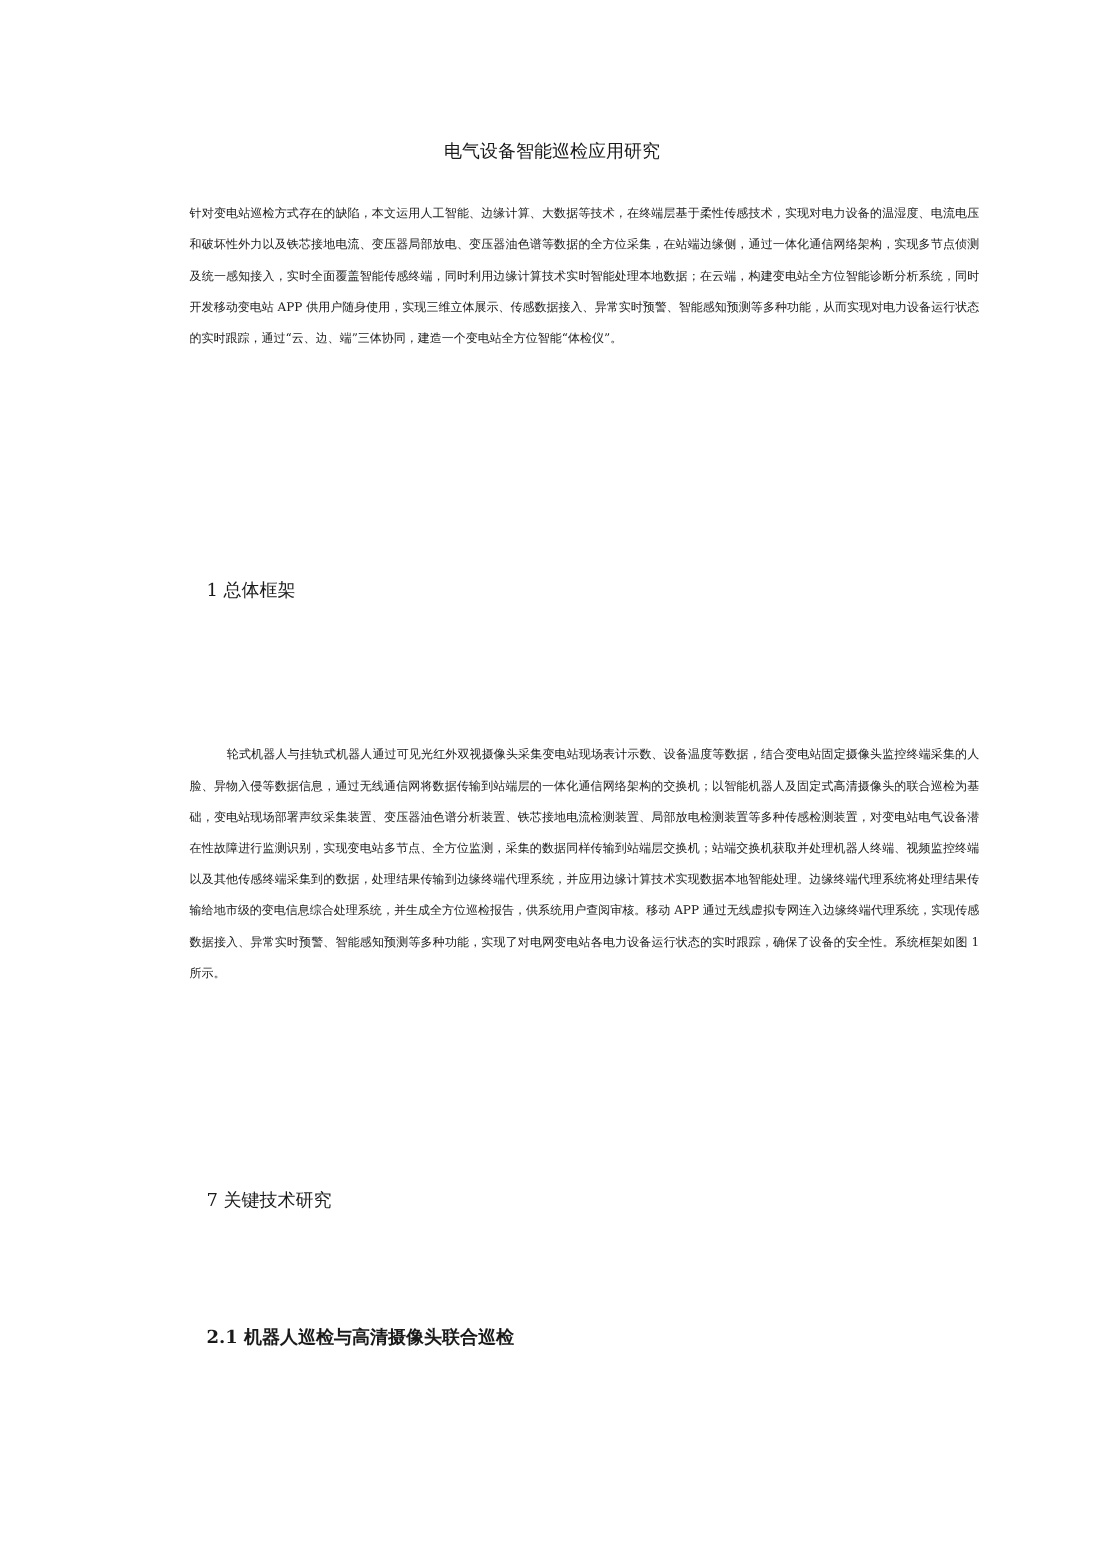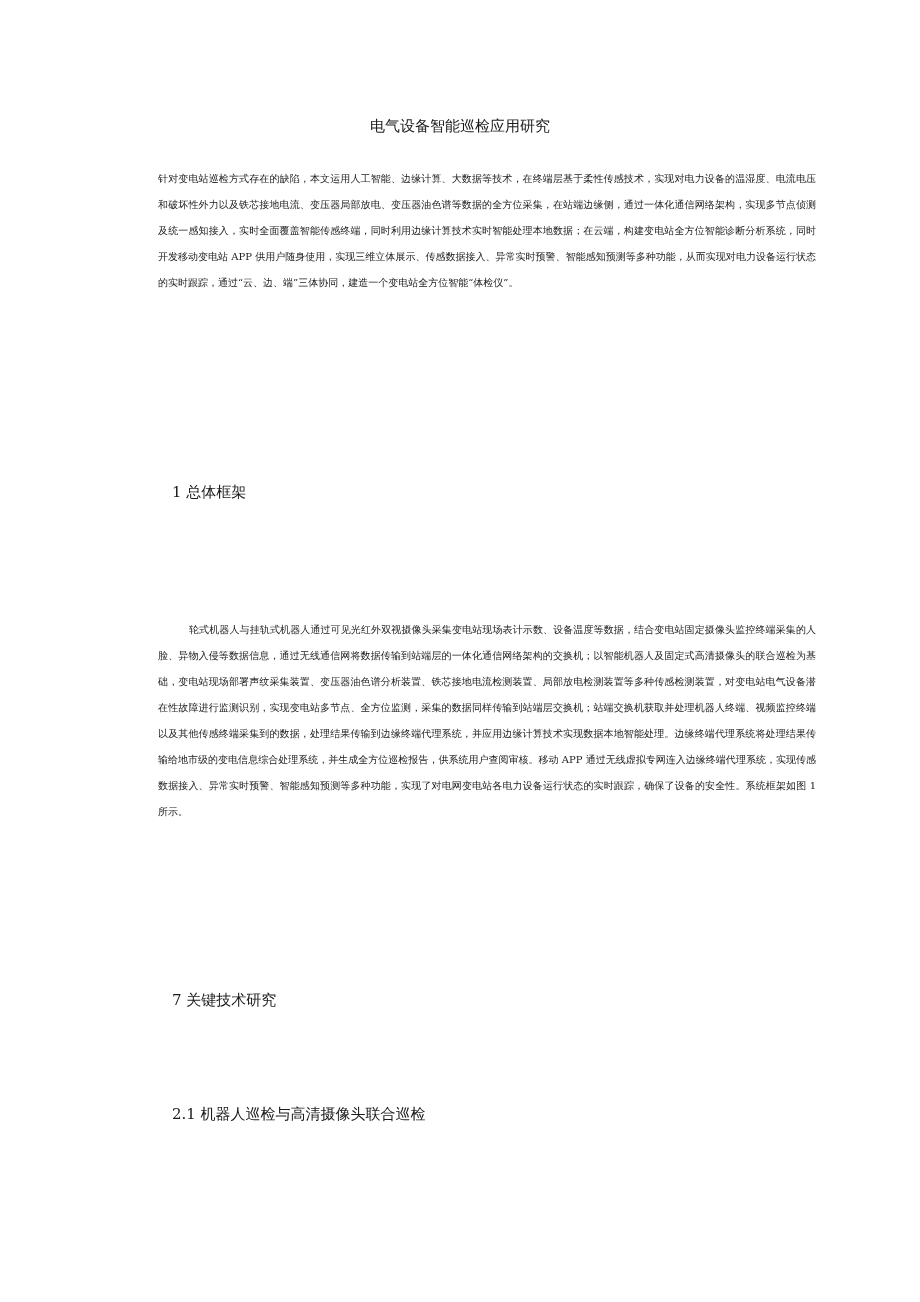--- a/index.html
+++ b/index.html
@@ -8,21 +8,21 @@
     .page { position: absolute; left: 0; top: 0; width: 920px; height: 1302px; }
     .title { position: absolute; top: 116px; left: 0; width: 920px; text-align: center;
       font-size: 15px; line-height: 20px; }
     .para { position: absolute; left: 142px; width: 658px; font-size: 10px;
       line-height: 26px; text-align: justify; margin: 16px; }
     .p1 { top: 150px; }
     .p2 { top: 601px; text-indent: 31px; }
     .heading { position: absolute; left: 172px; font-size: 15px; line-height: 20px; }
     .h1 { top: 464px; margin-top: 18px; }
     .h2 { top: 990px; }
-    .h3 { top: 1104px; }
+    .h3 { top: 1104px; font-weight: bold; }
   </style>
 </head>
 <body>
 
 <div class="page">
   <div class="title">电气设备智能巡检应用研究</div>
   <p class="para p1">针对变电站巡检方式存在的缺陷，本文运用人工智能、边缘计算、大数据等技术，在终端层基于柔性传感技术，实现对电力设备的温湿度、电流电压和破坏性外力以及铁芯接地电流、变压器局部放电、变压器油色谱等数据的全方位采集，在站端边缘侧，通过一体化通信网络架构，实现多节点侦测及统一感知接入，实时全面覆盖智能传感终端，同时利用边缘计算技术实时智能处理本地数据；在云端，构建变电站全方位智能诊断分析系统，同时开发移动变电站 APP 供用户随身使用，实现三维立体展示、传感数据接入、异常实时预警、智能感知预测等多种功能，从而实现对电力设备运行状态的实时跟踪，通过“云、边、端”三体协同，建造一个变电站全方位智能“体检仪”。</p>
   <div class="heading h1">1 总体框架</div>
   <p class="para p2">轮式机器人与挂轨式机器人通过可见光红外双视摄像头采集变电站现场表计示数、设备温度等数据，结合变电站固定摄像头监控终端采集的人脸、异物入侵等数据信息，通过无线通信网将数据传输到站端层的一体化通信网络架构的交换机；以智能机器人及固定式高清摄像头的联合巡检为基础，变电站现场部署声纹采集装置、变压器油色谱分析装置、铁芯接地电流检测装置、局部放电检测装置等多种传感检测装置，对变电站电气设备潜在性故障进行监测识别，实现变电站多节点、全方位监测，采集的数据同样传输到站端层交换机；站端交换机获取并处理机器人终端、视频监控终端以及其他传感终端采集到的数据，处理结果传输到边缘终端代理系统，并应用边缘计算技术实现数据本地智能处理。边缘终端代理系统将处理结果传输给地市级的变电信息综合处理系统，并生成全方位巡检报告，供系统用户查阅审核。移动 APP 通过无线虚拟专网连入边缘终端代理系统，实现传感数据接入、异常实时预警、智能感知预测等多种功能，实现了对电网变电站各电力设备运行状态的实时跟踪，确保了设备的安全性。系统框架如图 1 所示。</p>
   <div class="heading h2">7 关键技术研究</div>

